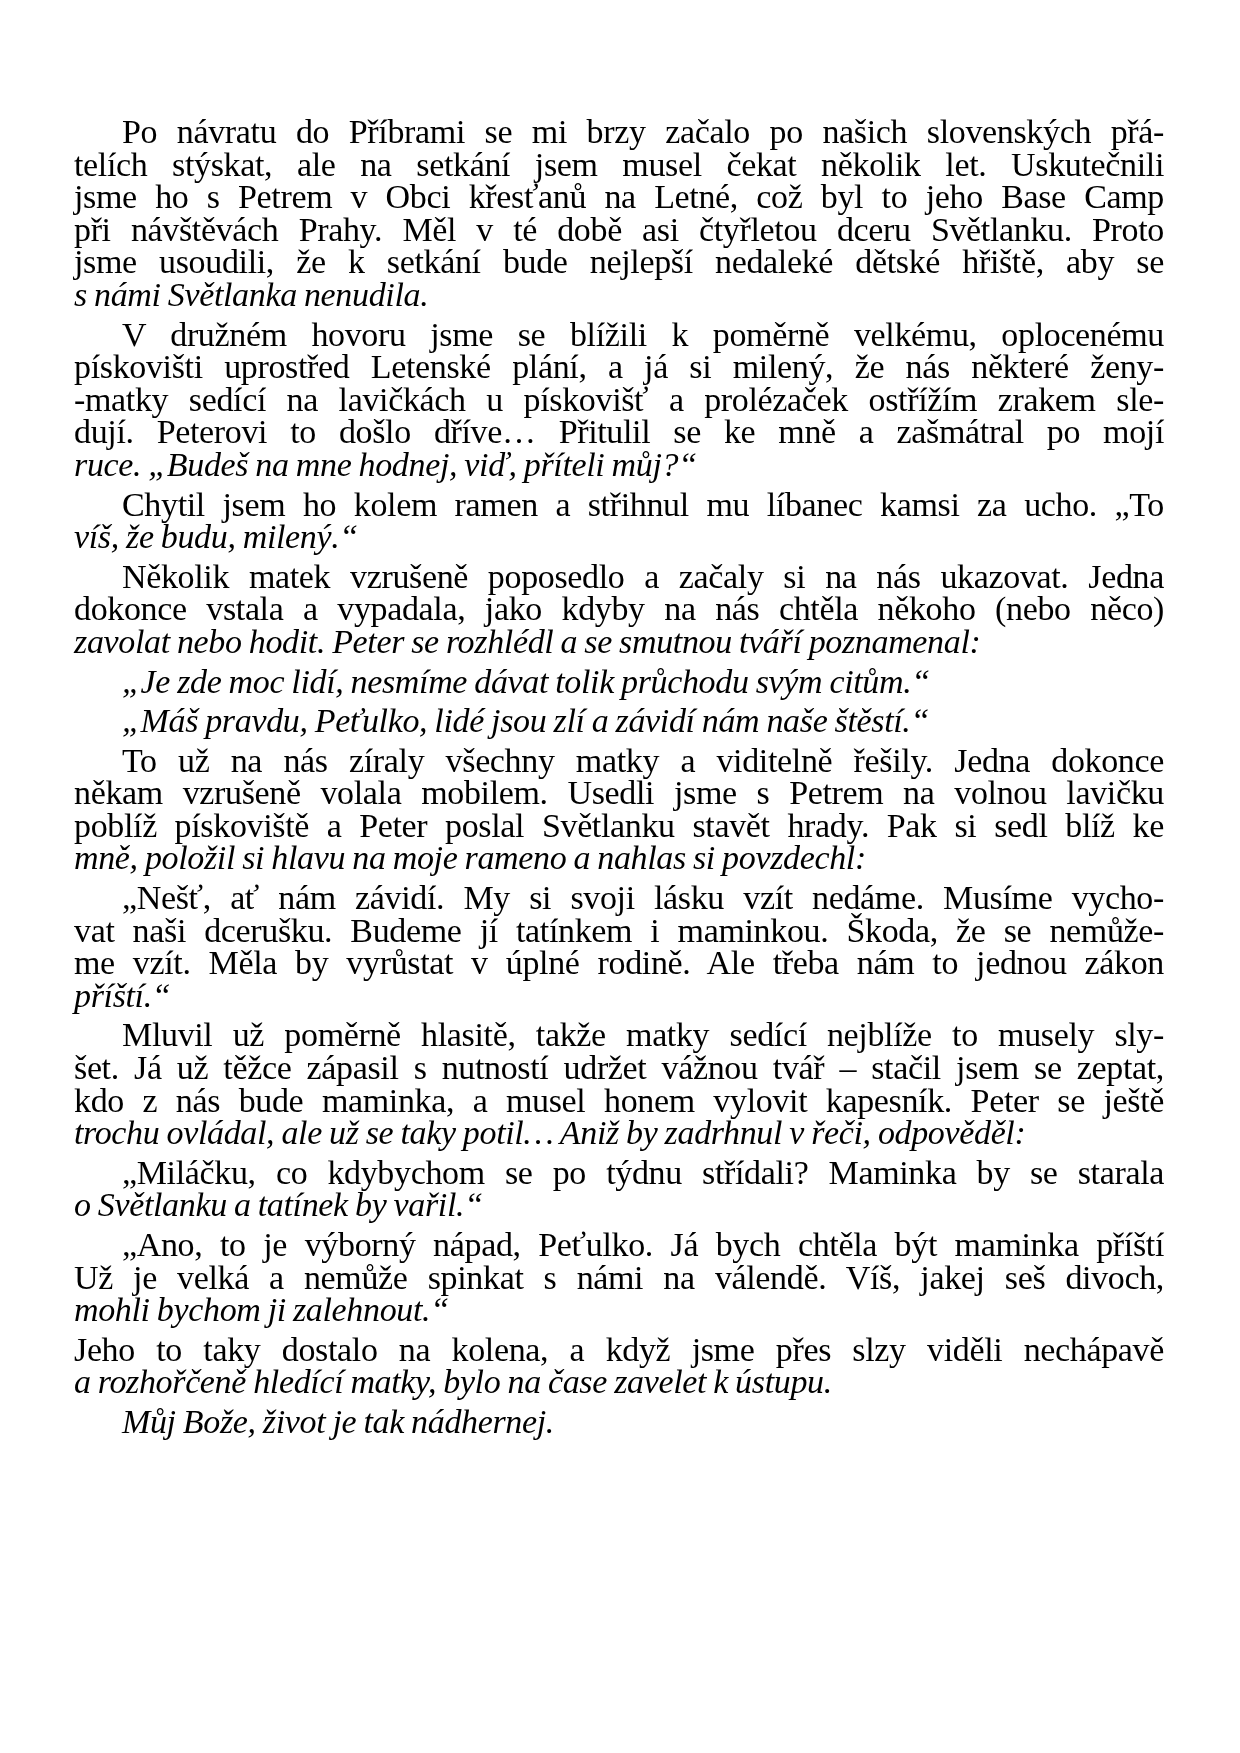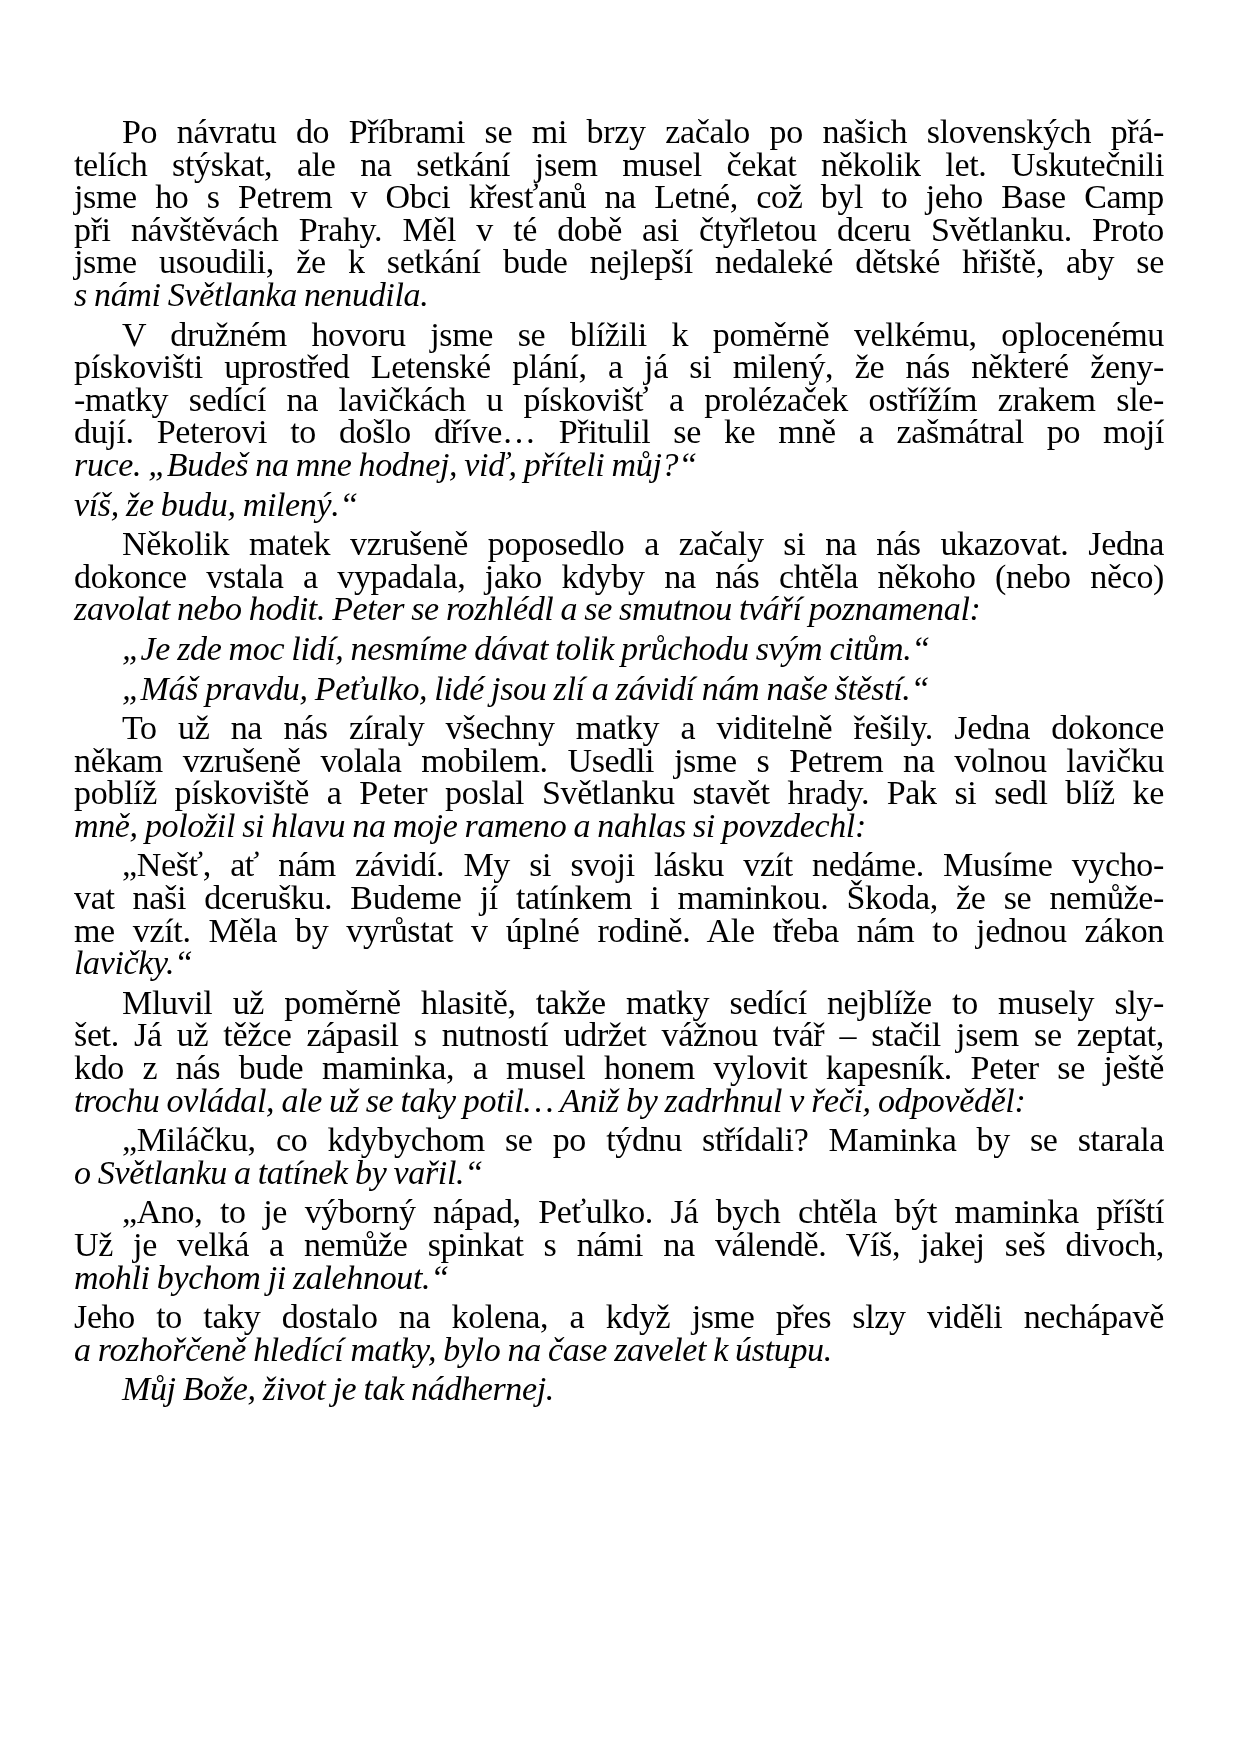--- a/index.html
+++ b/index.html
@@ -41,20 +41,21 @@
     <span class="line last">s námi Světlanka nenudila.</span>
   </p>
   <p class="para">
     <span class="line first">V družném hovoru jsme se blížili k poměrně velkému, oplocenému</span>
     <span class="line">pískovišti uprostřed Letenské plání, a já si milený, že nás některé ženy-</span>
     <span class="line">-matky sedící na lavičkách u pískovišť a prolézaček ostřížím zrakem sle-</span>
     <span class="line">dují. Peterovi to došlo dříve… Přitulil se ke mně a zašmátral po mojí</span>
     <span class="line last">ruce. „Budeš na mne hodnej, viď, příteli můj?“</span>
   </p>
   <p class="para">
+    <span class="line first">Chytil jsem ho kolem ramen a střihnul mu líbanec kamsi za ucho. „To</span>
     <span class="line last">víš, že budu, milený.“</span>
   </p>
   <p class="para">
     <span class="line first">Několik matek vzrušeně poposedlo a začaly si na nás ukazovat. Jedna</span>
     <span class="line">dokonce vstala a vypadala, jako kdyby na nás chtěla někoho (nebo něco)</span>
     <span class="line last">zavolat nebo hodit. Peter se rozhlédl a se smutnou tváří poznamenal:</span>
   </p>
   <p class="para">
     <span class="line first last">„Je zde moc lidí, nesmíme dávat tolik průchodu svým citům.“</span>
   </p>
@@ -64,21 +65,21 @@
   <p class="para">
     <span class="line first">To už na nás zíraly všechny matky a viditelně řešily. Jedna dokonce</span>
     <span class="line">někam vzrušeně volala mobilem. Usedli jsme s Petrem na volnou lavičku</span>
     <span class="line">poblíž pískoviště a Peter poslal Světlanku stavět hrady. Pak si sedl blíž ke</span>
     <span class="line last">mně, položil si hlavu na moje rameno a nahlas si povzdechl:</span>
   </p>
   <p class="para">
     <span class="line first">„Nešť, ať nám závidí. My si svoji lásku vzít nedáme. Musíme vycho-</span>
     <span class="line">vat naši dcerušku. Budeme jí tatínkem i maminkou. Škoda, že se nemůže-</span>
     <span class="line">me vzít. Měla by vyrůstat v úplné rodině. Ale třeba nám to jednou zákon</span>
-    <span class="line last">lavičky.“</span>
+    <span class="line last">příští.“</span>
   </p>
   <p class="para">
     <span class="line first">Mluvil už poměrně hlasitě, takže matky sedící nejblíže to musely sly-</span>
     <span class="line">šet. Já už těžce zápasil s nutností udržet vážnou tvář – stačil jsem se zeptat,</span>
     <span class="line">kdo z nás bude maminka, a musel honem vylovit kapesník. Peter se ještě</span>
     <span class="line last">trochu ovládal, ale už se taky potil… Aniž by zadrhnul v řeči, odpověděl:</span>
   </p>
   <p class="para">
     <span class="line first">„Miláčku, co kdybychom se po týdnu střídali? Maminka by se starala</span>
     <span class="line last">o Světlanku a tatínek by vařil.“</span>

